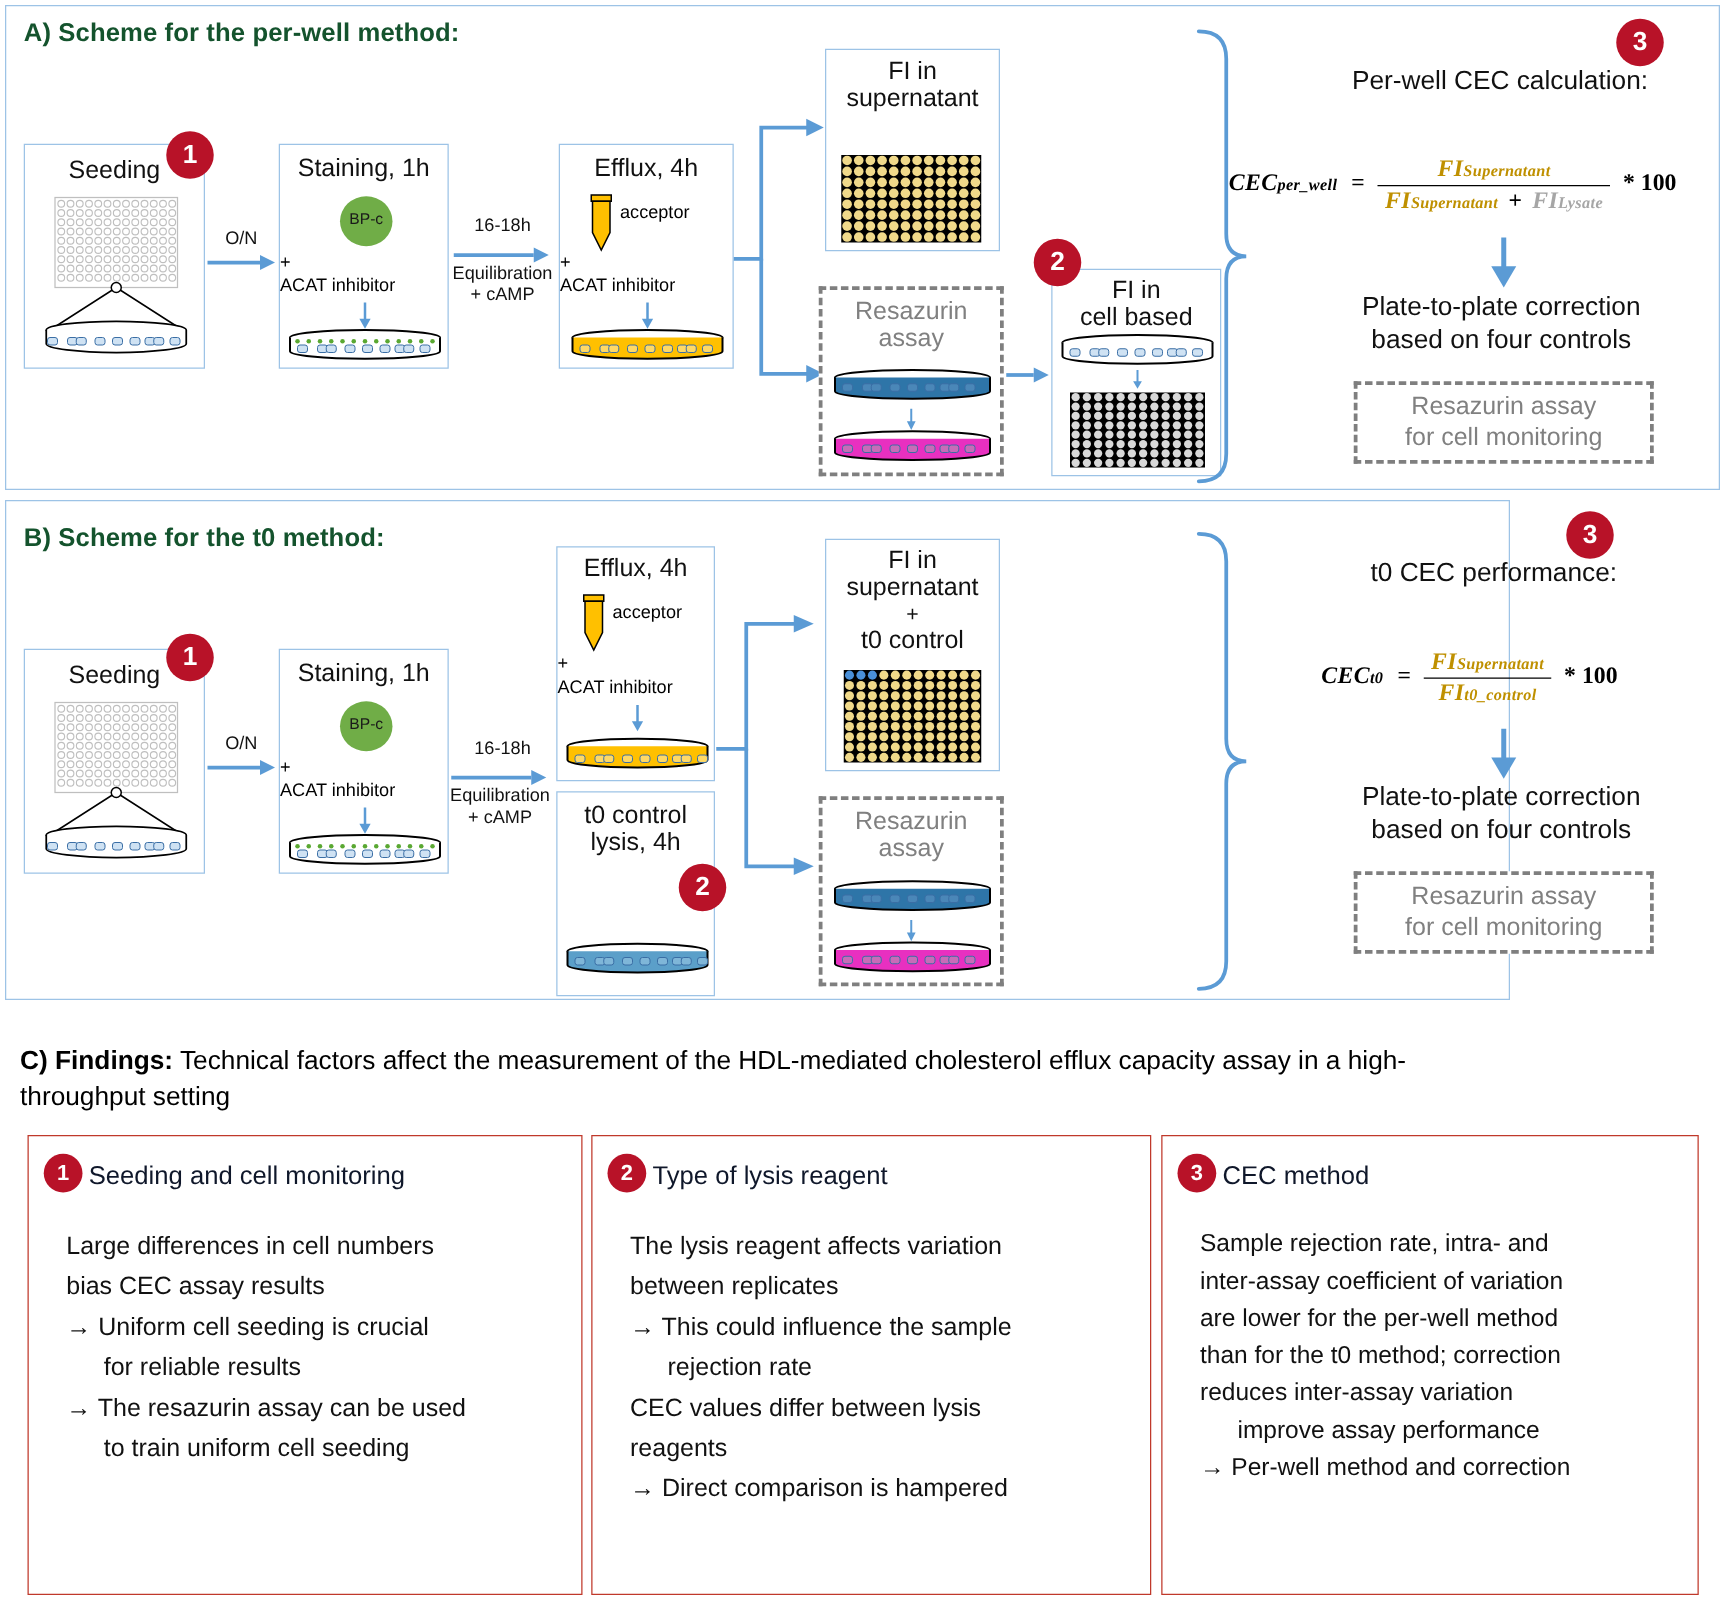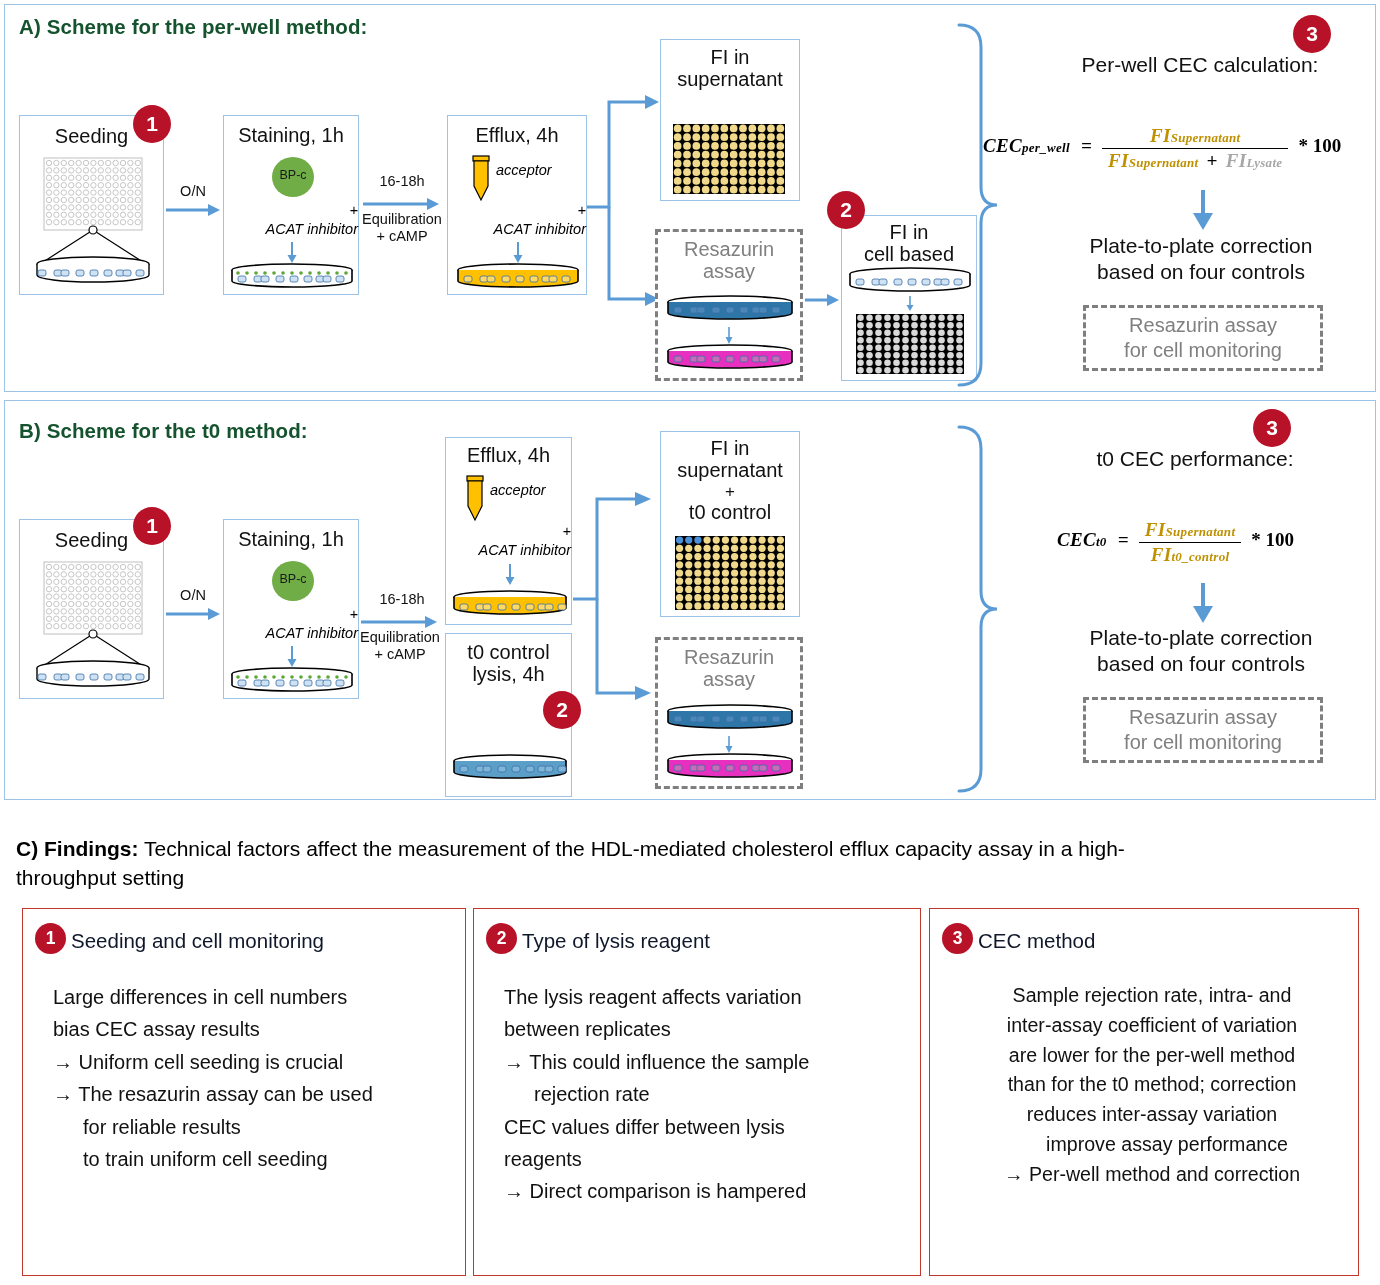--- a/index.html
+++ b/index.html
@@ -1,23 +1,23 @@
 <!DOCTYPE html>
 <html><head>
 <meta charset="utf-8">
 <style>
   html,body{margin:0;padding:0;background:#fff;}
   body{width:1380px;height:1285px;font-family:"Liberation Sans",sans-serif;color:#000;position:relative;overflow:hidden;}
   .panel{position:absolute;border:1.5px solid #9dc3e6;background:#fff;box-sizing:border-box;}
   #panelA{left:4px;top:4px;width:1372px;height:388px;}
-  #panelB{left:4px;top:400px;width:1372px;height:400px;padding-left:37px;}
+  #panelB{left:4px;top:400px;width:1204px;height:400px;padding-left:37px;}
   .panel-title{position:absolute;font-weight:bold;font-size:20.5px;letter-spacing:.1px;color:#14532d;}
   .stepbox{position:absolute;border:1.3px solid #9dc3e6;background:#fff;box-sizing:border-box;}
   .boxlabel{text-align:center;font-size:20px;line-height:1.12;color:#111;}
-  .small{font-size:14.5px;text-align:right;line-height:1.15;font-style:italic;}
+  .small{font-size:14.5px;text-align:left;line-height:1.15;}
   .badge{position:absolute;width:38px;height:38px;border-radius:50%;background:#b81228;color:#fff;
         font-size:21px;font-weight:bold;display:flex;align-items:center;justify-content:center;z-index:30;
         box-shadow:0 0 0 0 rgba(0,0,0,0);}
   .dashbox{position:absolute;border:3px dashed #7f7f7f;box-sizing:border-box;background:#fff;}
   .graytxt{color:#808080;}
   .arrowlabel{position:absolute;text-align:center;font-size:14.5px;line-height:1.2;color:#111;}
   .calc-title{position:absolute;text-align:center;font-size:21px;color:#111;}
   .corr{position:absolute;text-align:center;font-size:21px;line-height:1.25;color:#111;}
   .resaz-note{position:absolute;box-sizing:border-box;text-align:center;font-size:20px;line-height:1.25;color:#808080;
         display:flex;align-items:center;justify-content:center;}
@@ -1155,22 +1155,22 @@
   <div>throughput setting</div>
 </div>
 
 <div class="fbox" style="left:22px;width:444px;">
   <div class="fbadge">1</div>
   <div class="fh">Seeding and cell monitoring</div>
   <div class="fbody">
     <div class="ln">Large differences in cell numbers</div>
     <div class="ln">bias CEC assay results</div>
     <div class="ln">→ Uniform cell seeding is crucial</div>
+    <div class="ln ind">for reliable results</div>
     <div class="ln">→ The resazurin assay can be used</div>
-    <div class="ln ind">for reliable results</div>
     <div class="ln ind">to train uniform cell seeding</div>
   </div>
 </div>
 
 <div class="fbox" style="left:473px;width:448px;">
   <div class="fbadge">2</div>
   <div class="fh">Type of lysis reagent</div>
   <div class="fbody">
     <div class="ln">The lysis reagent affects variation</div>
     <div class="ln">between replicates</div>
@@ -1178,21 +1178,21 @@
     <div class="ln ind">rejection rate</div>
     <div class="ln">CEC values differ between lysis</div>
     <div class="ln">reagents</div>
     <div class="ln">→ Direct comparison is hampered</div>
   </div>
 </div>
 
 <div class="fbox" style="left:929px;width:430px;">
   <div class="fbadge">3</div>
   <div class="fh">CEC method</div>
-  <div class="fbody" style="font-size:19.6px;line-height:1.52;text-align:center;">
+  <div class="fbody" style="font-size:19.6px;line-height:1.52;">
     <div class="ln">Sample rejection rate, intra- and</div>
     <div class="ln">inter-assay coefficient of variation</div>
     <div class="ln">are lower for the per-well method</div>
     <div class="ln">than for the t0 method; correction</div>
     <div class="ln">reduces inter-assay variation</div>
     <div class="ln ind">improve assay performance</div>
     <div class="ln">→ Per-well method and correction</div>
   </div>
 </div>
 

